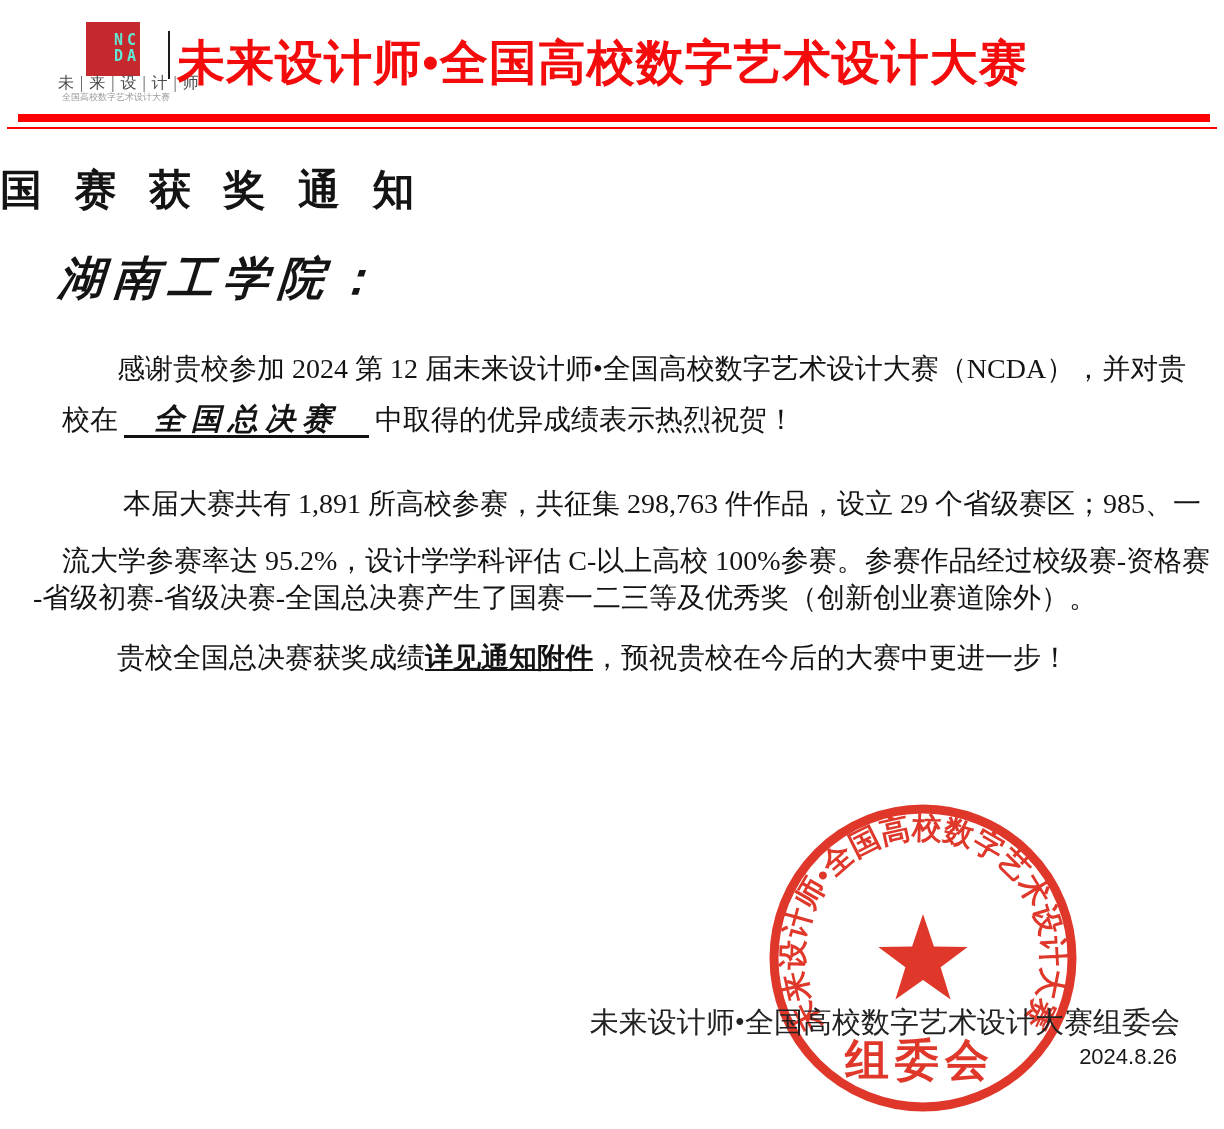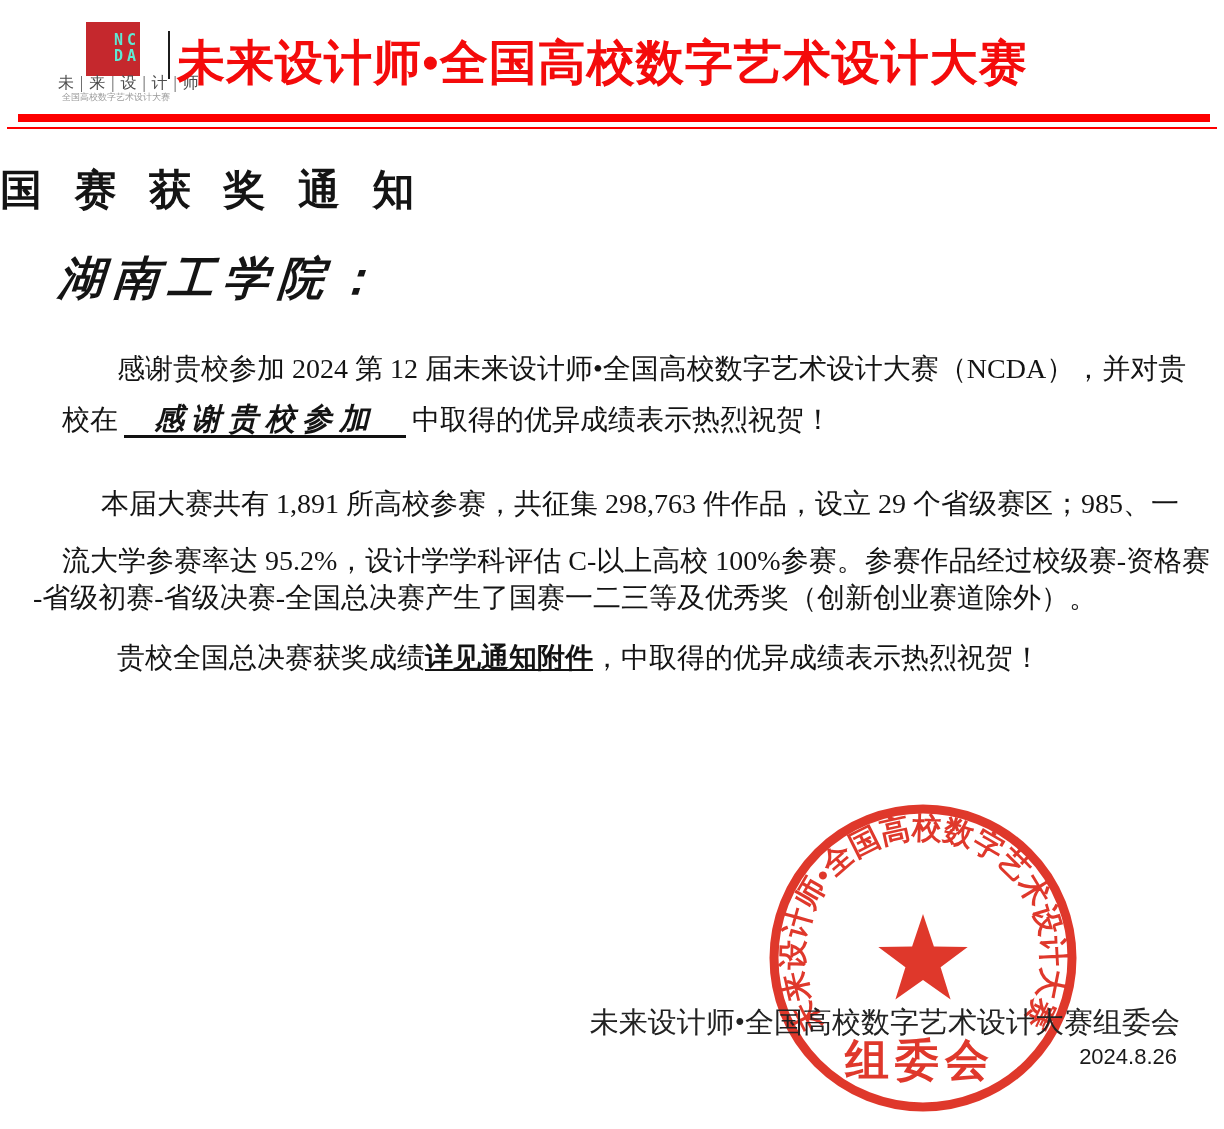--- a/index.html
+++ b/index.html
@@ -45,21 +45,21 @@
     white-space: nowrap;
   }
   .salutation {
     left: 58px; top: 248px; white-space: nowrap;
     font-size: 46px; font-weight: bold; font-style: italic; letter-spacing: 9px;
     transform: skewX(-4deg);
   }
   .bodyline { font-size: 28px; white-space: nowrap; line-height: 34px; }
   .l-p1a { left: 117px; top: 352px; }
   .l-p1b { left: 62px;  top: 403px; }
-  .l-p2a { left: 101px; top: 487px; }
+  .l-p2a { left: 123px; top: 487px; }
   .l-p2b { left: 62px;  top: 534px; margin-top: 10px; }
   .l-p2c { left: 33px;  top: 581px; }
   .l-p3  { left: 117px; top: 641px; }
   .blank-underline {
     display: inline-block; border-bottom: 3px solid #111;
     padding: 0 30px; margin: 0 6px; line-height: 30px;
   }
   .callig {
     font-weight: bold; font-style: italic; letter-spacing: 7px;
     font-size: 30px;
@@ -90,29 +90,29 @@
 <div class="abs header-vbar"></div>
 <div class="abs header-title">未来设计师•全国高校数字艺术设计大赛</div>
 <div class="abs rule-thick"></div>
 <div class="abs rule-thin"></div>
 
 <div class="abs notice-title">国 赛 获 奖 通 知</div>
 <div class="abs salutation">湖南工学院：</div>
 
 <div class="abs bodyline l-p1a">感谢贵校参加 2024 第 12 届未来设计师•全国高校数字艺术设计大赛（NCDA），并对贵</div>
 <div class="abs bodyline l-p1b">
-  <span>校在</span><span class="blank-underline"><span class="callig">感谢贵校参加</span></span><span>中取得的优异成绩表示热烈祝贺！</span>
+  <span>校在</span><span class="blank-underline"><span class="callig">全国总决赛</span></span><span>中取得的优异成绩表示热烈祝贺！</span>
 </div>
 
 <div class="abs bodyline l-p2a">本届大赛共有 1,891 所高校参赛，共征集 298,763 件作品，设立 29 个省级赛区；985、一</div>
 <div class="abs bodyline l-p2b">流大学参赛率达 95.2%，设计学学科评估 C-以上高校 100%参赛。参赛作品经过校级赛-资格赛</div>
 <div class="abs bodyline l-p2c">-省级初赛-省级决赛-全国总决赛产生了国赛一二三等及优秀奖（创新创业赛道除外）。</div>
 
 <div class="abs bodyline l-p3">
-  <span>贵校全国总决赛获奖成绩</span><span class="em-underline">详见通知附件</span><span>，中取得的优异成绩表示热烈祝贺！</span>
+  <span>贵校全国总决赛获奖成绩</span><span class="em-underline">详见通知附件</span><span>，预祝贵校在今后的大赛中更进一步！</span>
 </div>
 
 <svg class="abs stamp" viewBox="0 0 336 336" xmlns="http://www.w3.org/2000/svg">
   <circle cx="166" cy="161" r="149" fill="none" stroke="#dd291c" stroke-width="9"></circle>
   <path id="stamp-arc" d="M 67.7 229.9 A 120 120 0 1 1 264.3 229.9" fill="none"></path>
   <text font-size="30" font-weight="bold" fill="#dd291c" font-family="Liberation Serif, serif">
     <textPath href="#stamp-arc" startOffset="2" textLength="516" lengthAdjust="spacingAndGlyphs">未来设计师•全国高校数字艺术设计大赛</textPath>
   </text>
   <polygon fill="#dd291c" points="166,117 176.9,149.5 210.7,150 183.6,170.2 193.6,202.5 166,183 138.4,202.5 148.4,170.2 121.3,150 155.1,149.5"></polygon>
   <text x="163" y="278" text-anchor="middle" font-size="44" font-weight="bold" fill="#dd291c" letter-spacing="6" font-family="Liberation Serif, serif">组委会</text>

